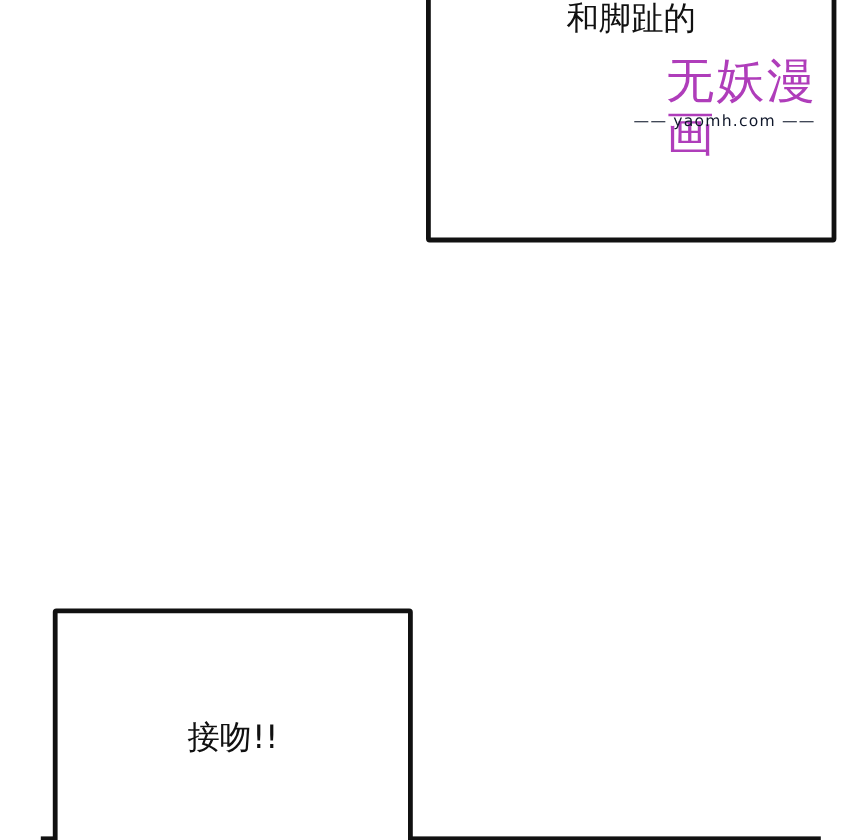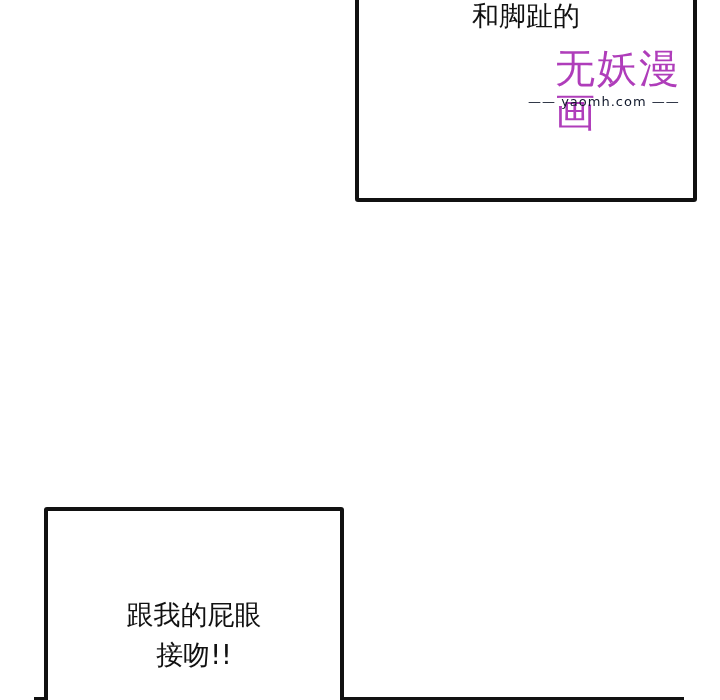--- a/index.html
+++ b/index.html
@@ -27,16 +27,15 @@
   </div>
 </div>
 
 <div class="watermark">无妖漫画</div>
 <div class="watermark-sub">—— yaomh.com ——</div>
 
 <div class="floor"></div>
 
 <div class="box box-bottom">
   <div class="txt">
-    <span class="line">跟我的屁眼</span>
     <span class="line">接吻!!</span>
   </div>
 </div>
 
 </body></html>

